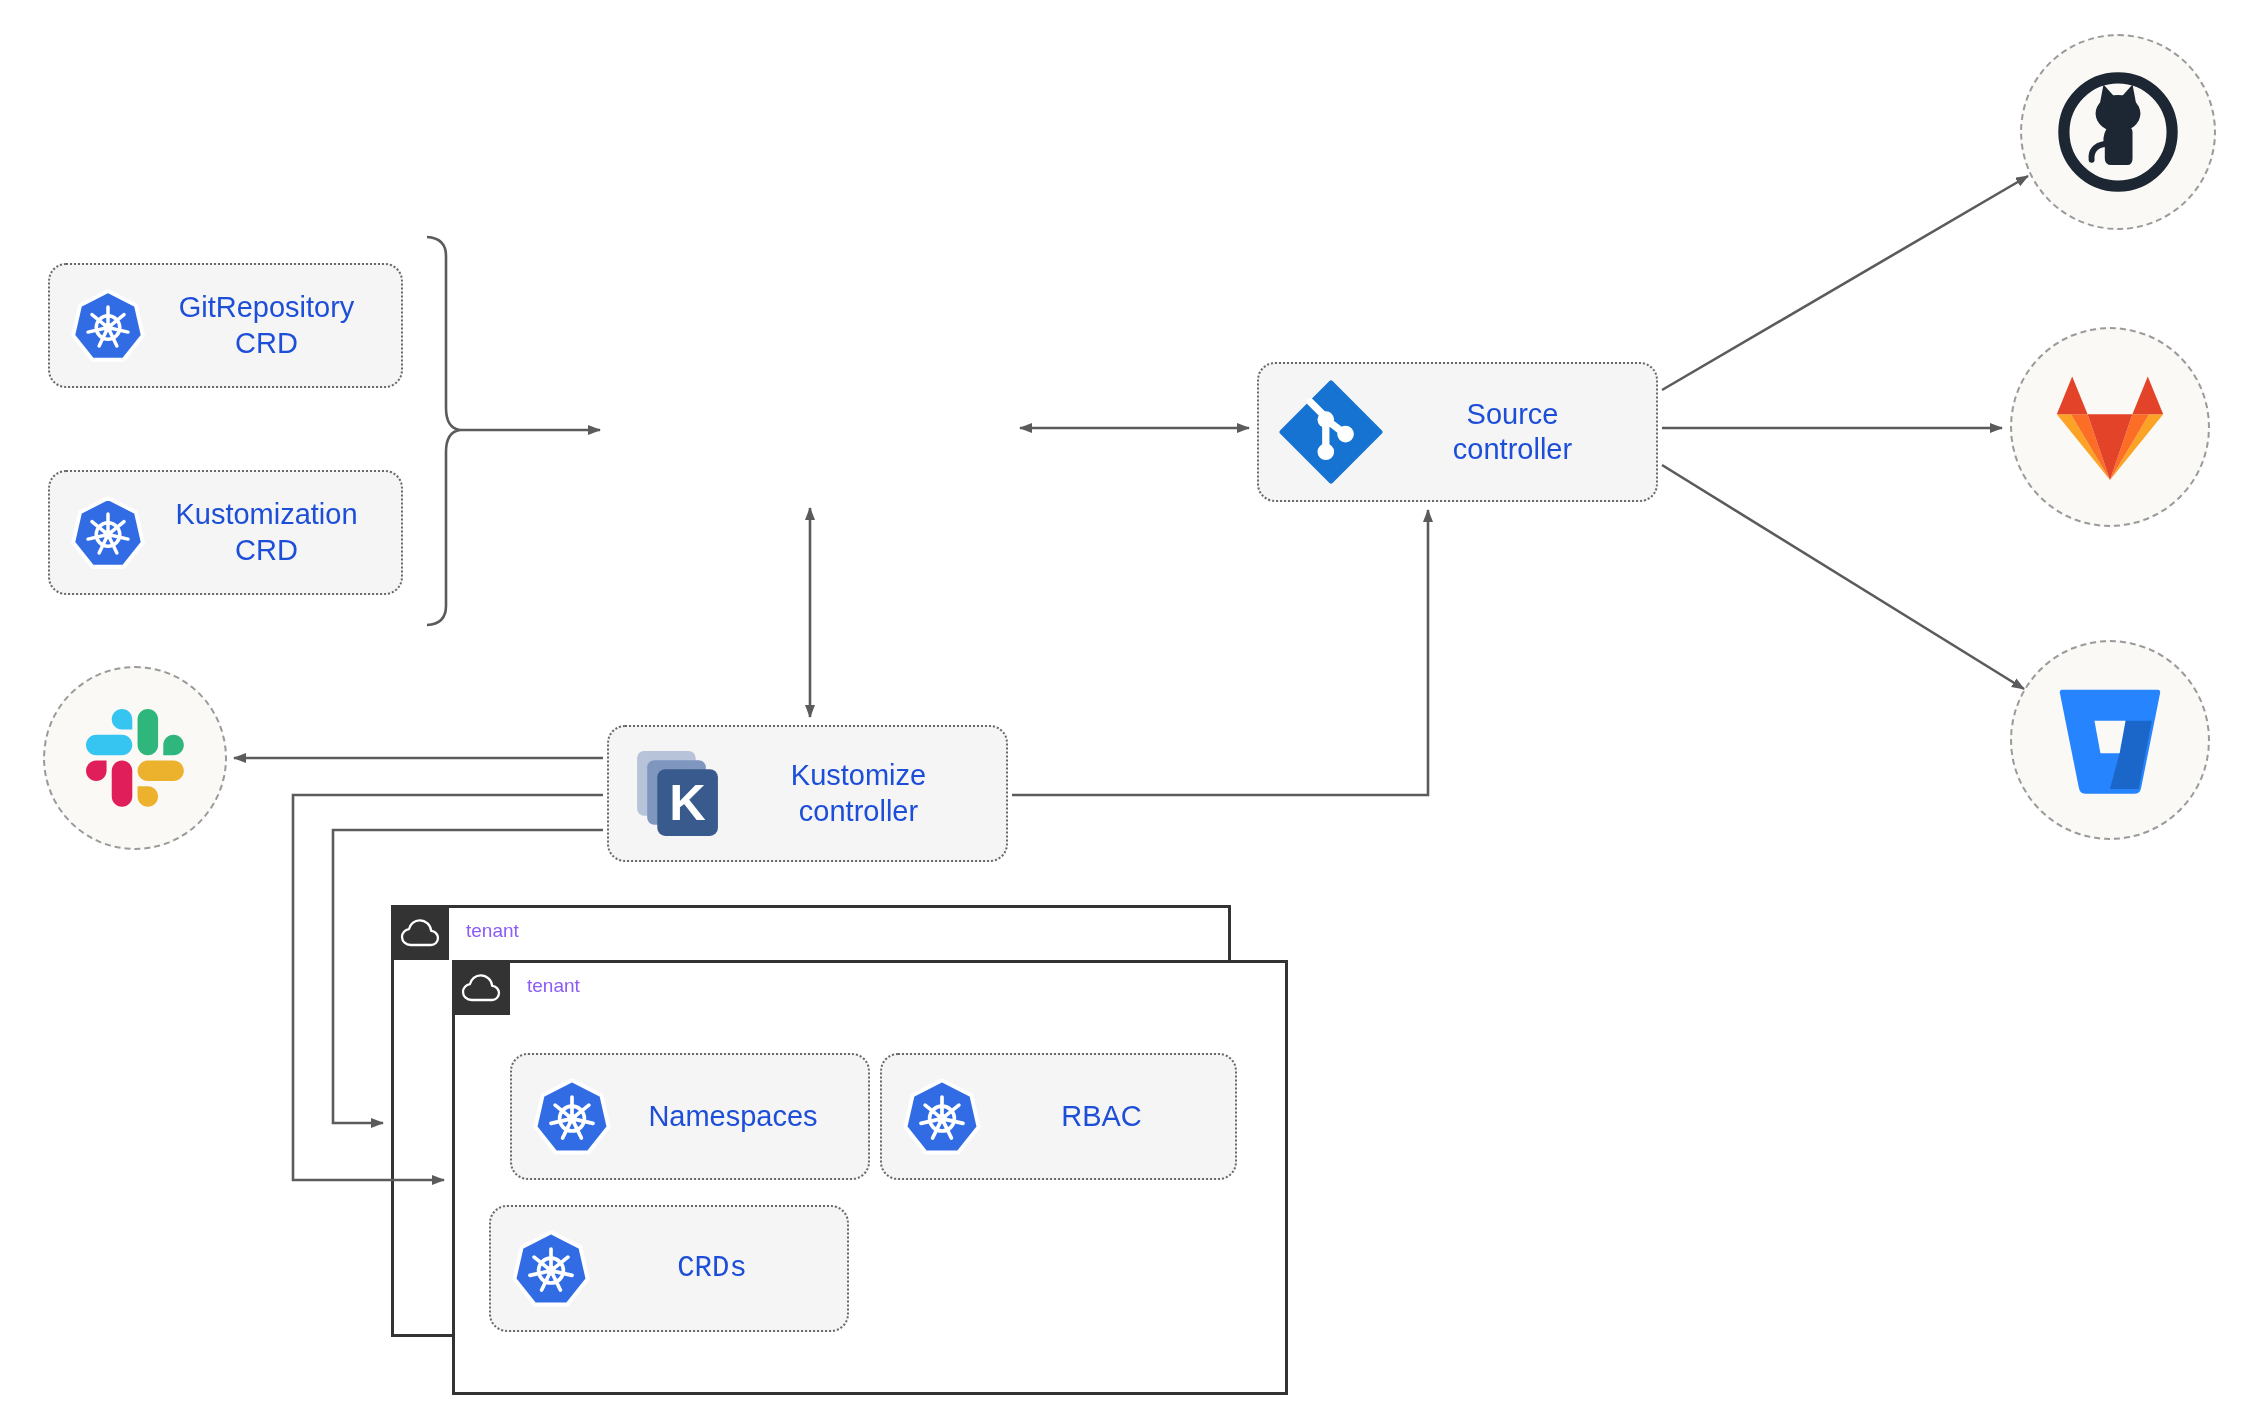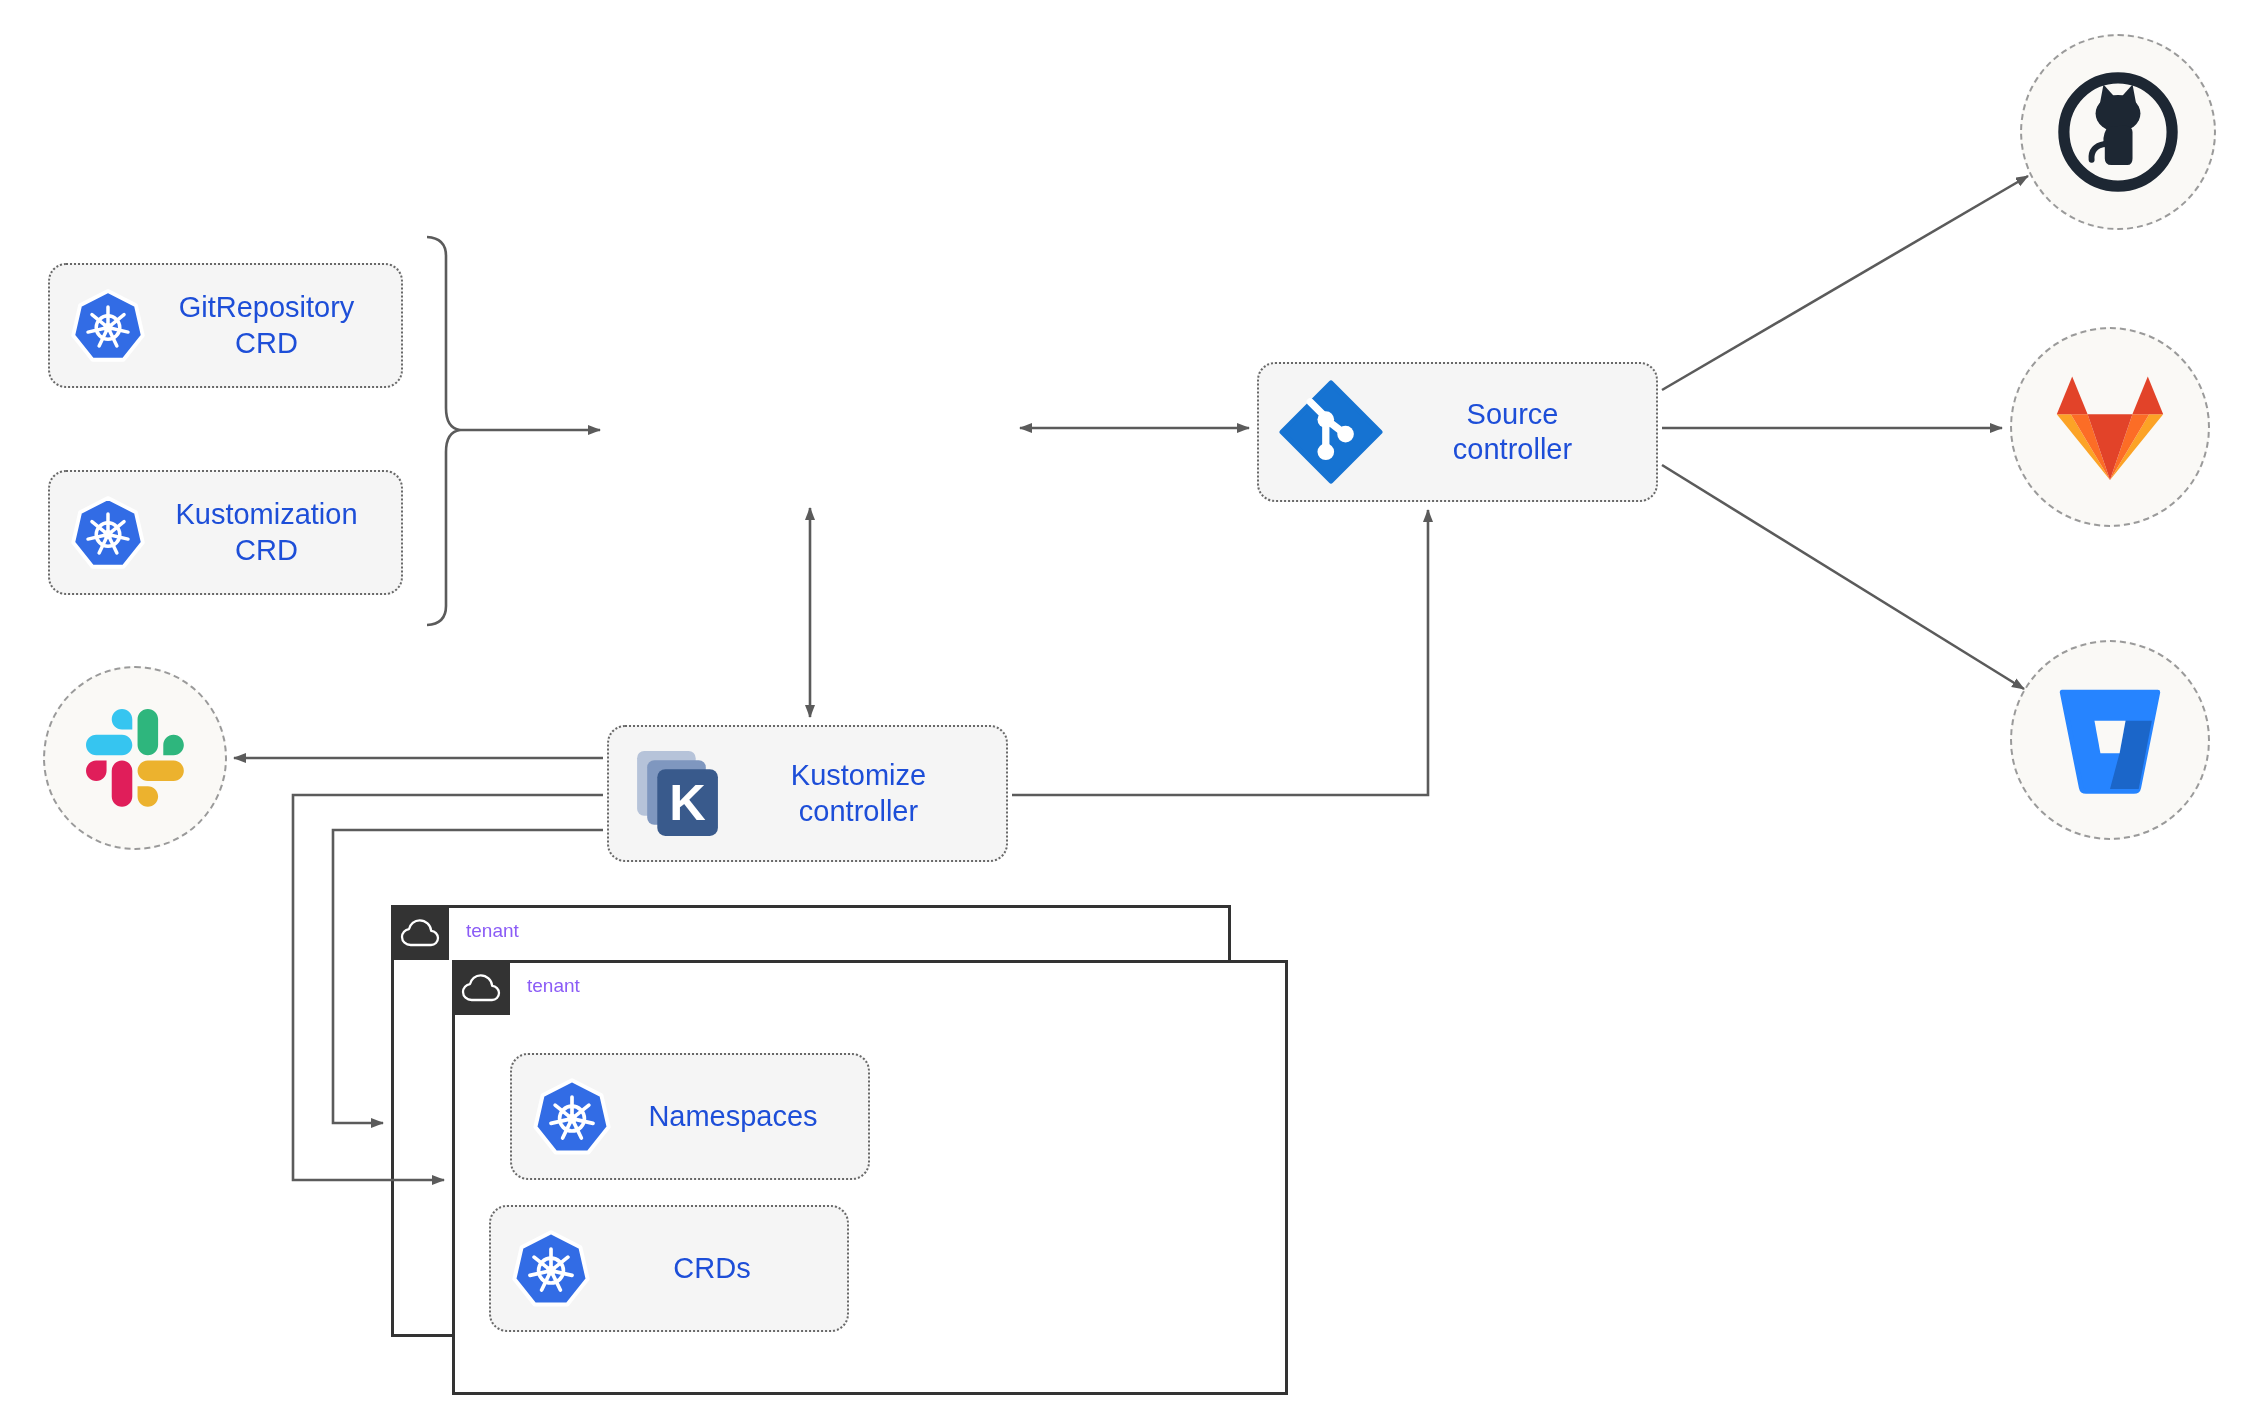--- a/index.html
+++ b/index.html
@@ -167,22 +167,30 @@
 
   <div class="node" style="left:510px;top:1053px;width:360px;height:127px;">
     <span class="icon-wrap">
       <svg width="80" height="80" viewBox="0 0 100 100">
           <use href="#k8s-sym"></use>
         </svg>
     </span>
     <span class="node-label">Namespaces</span>
   </div>
 
-
-  <div class="node" style="left:489px;top:1205px;width:360px;height:127px;">
+  <div class="node" style="left:880px;top:1053px;width:357px;height:127px;">
+    <span class="icon-wrap">
+      <svg width="80" height="80" viewBox="0 0 100 100">
+          <use href="#k8s-sym"></use>
+        </svg>
+    </span>
+    <span class="node-label">RBAC</span>
+  </div>
+
+  <div class="node" style="left:489px;top:1205px;width:360px;height:127px;font-family:Liberation Mono, monospace;">
     <span class="icon-wrap">
       <svg width="80" height="80" viewBox="0 0 100 100">
           <use href="#k8s-sym"></use>
         </svg>
     </span>
     <span class="node-label">CRDs</span>
   </div>
 
 
   <div class="endpoint" style="left:2020px;top:34px;width:196px;height:196px;">

